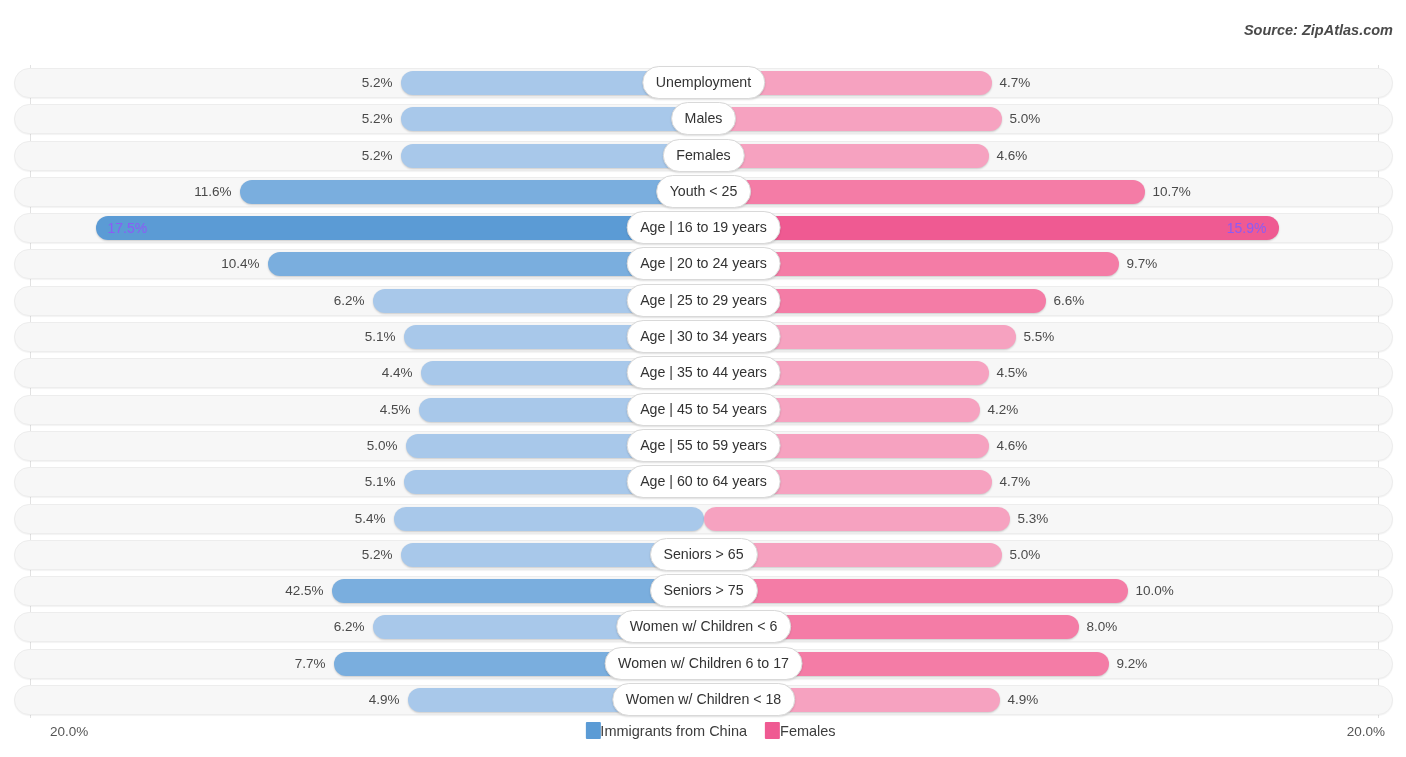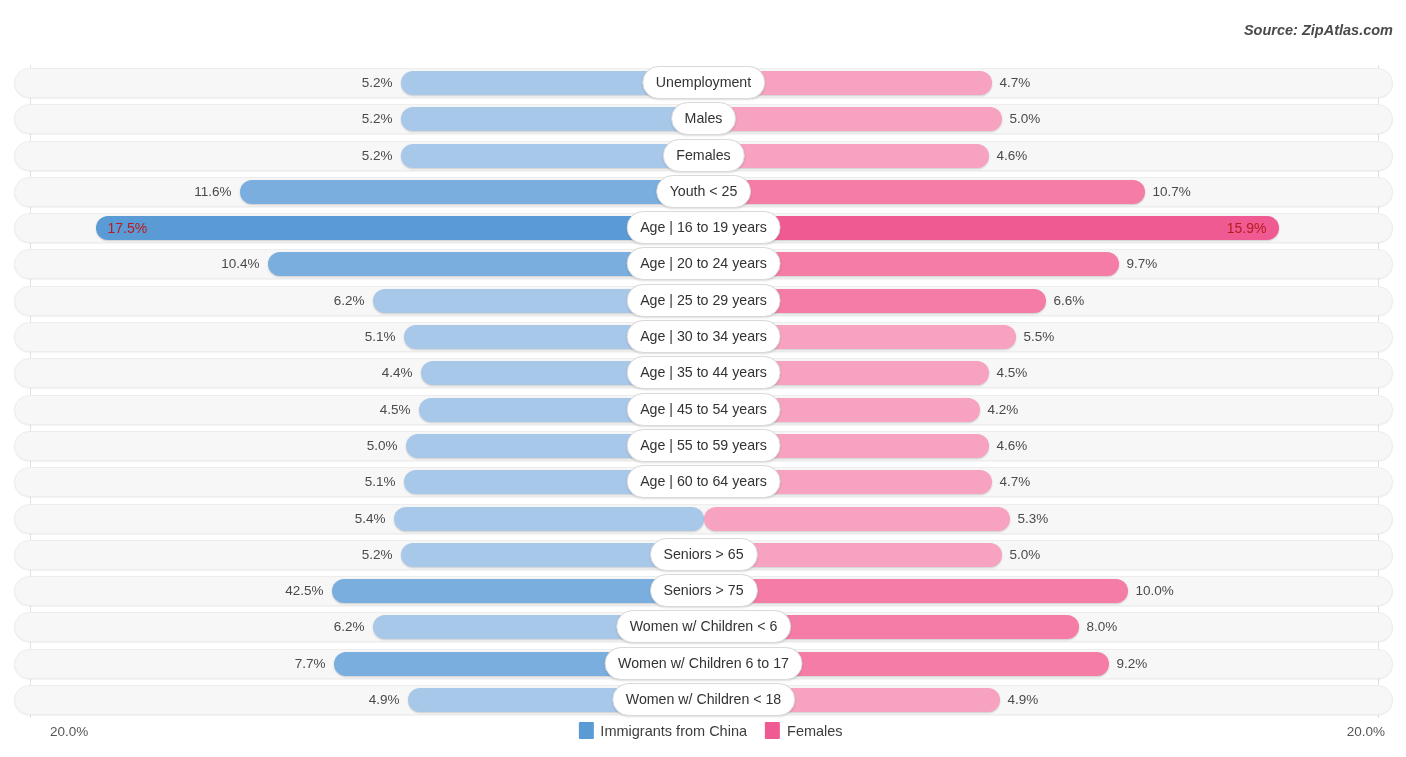--- a/index.html
+++ b/index.html
@@ -100,21 +100,21 @@
     font-size: 13.5px;
     color: #4a4a4a;
     white-space: nowrap;
     line-height: 20px;
   }
   .val.left  { text-align: left; }
   .val.right { text-align: left; }
 
   
   .val.inside {
-    color: #b91c1c;
+    color: #8b5cf6;
     font-size: 14px;
   }
 
   
   .center-pill {
     position: absolute;
     top: 1px;
     left: 50%;
     transform: translateX(-50%);
     height: 33px;
@@ -153,21 +153,20 @@
     top: 0;
     transform: translateX(-50%);
     display: flex;
     align-items: center;
     gap: 18px;
     white-space: nowrap;
   }
   .legend-item {
     display: flex;
     align-items: center;
-    gap: 7px;
   }
   .swatch {
     width: 15px; height: 17px;
     border-radius: 1px;
     display: inline-block;
   }
   .legend-label {
     font-size: 14.5px;
     color: #3d3d3d;
   }

